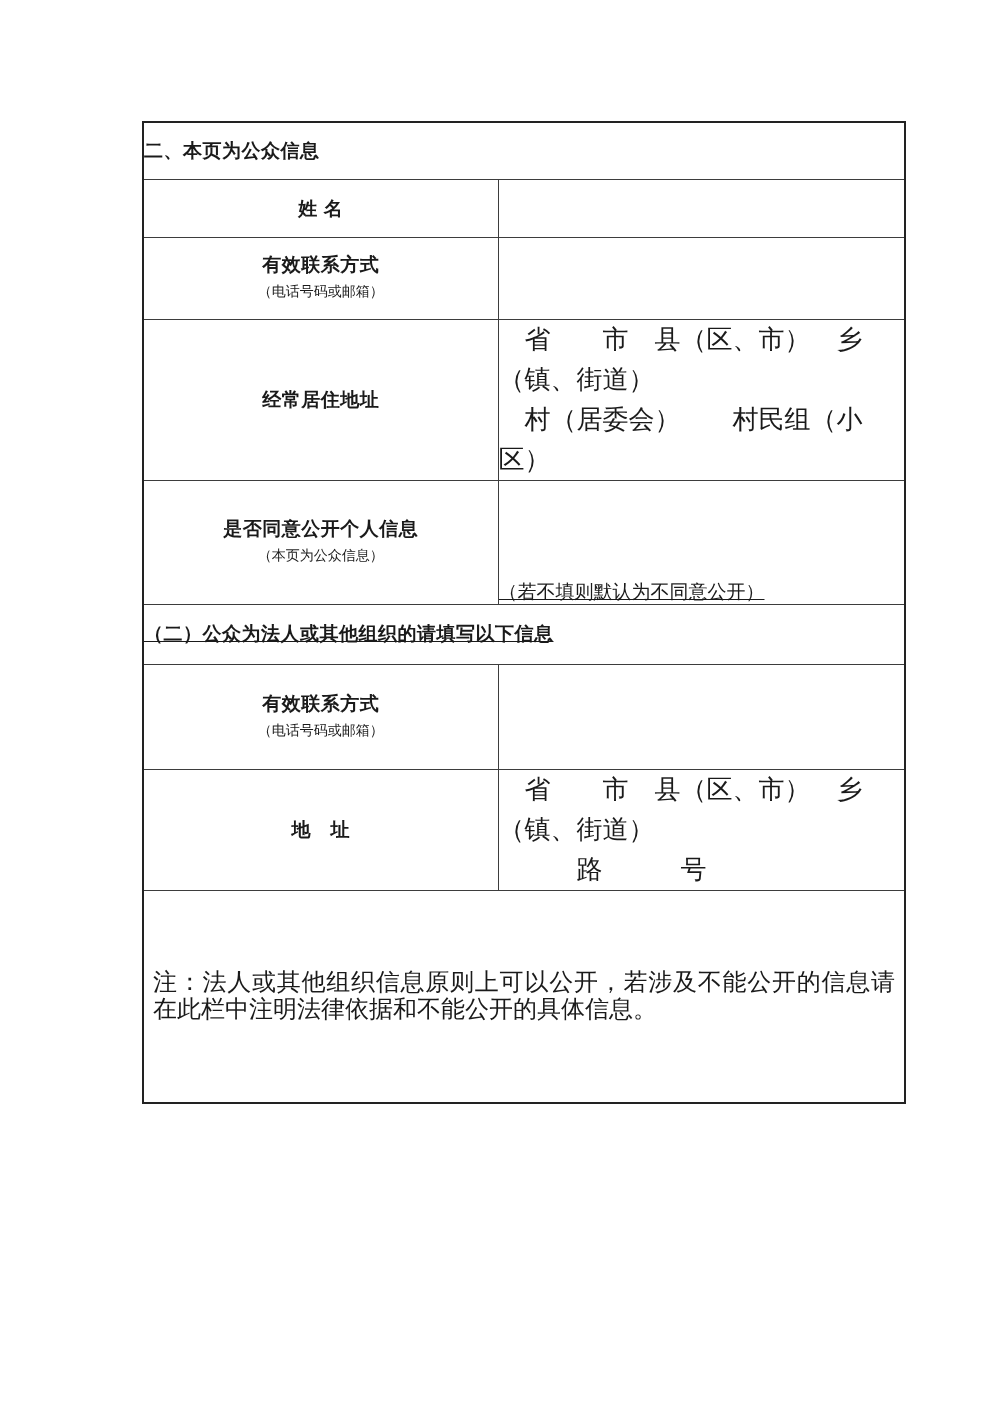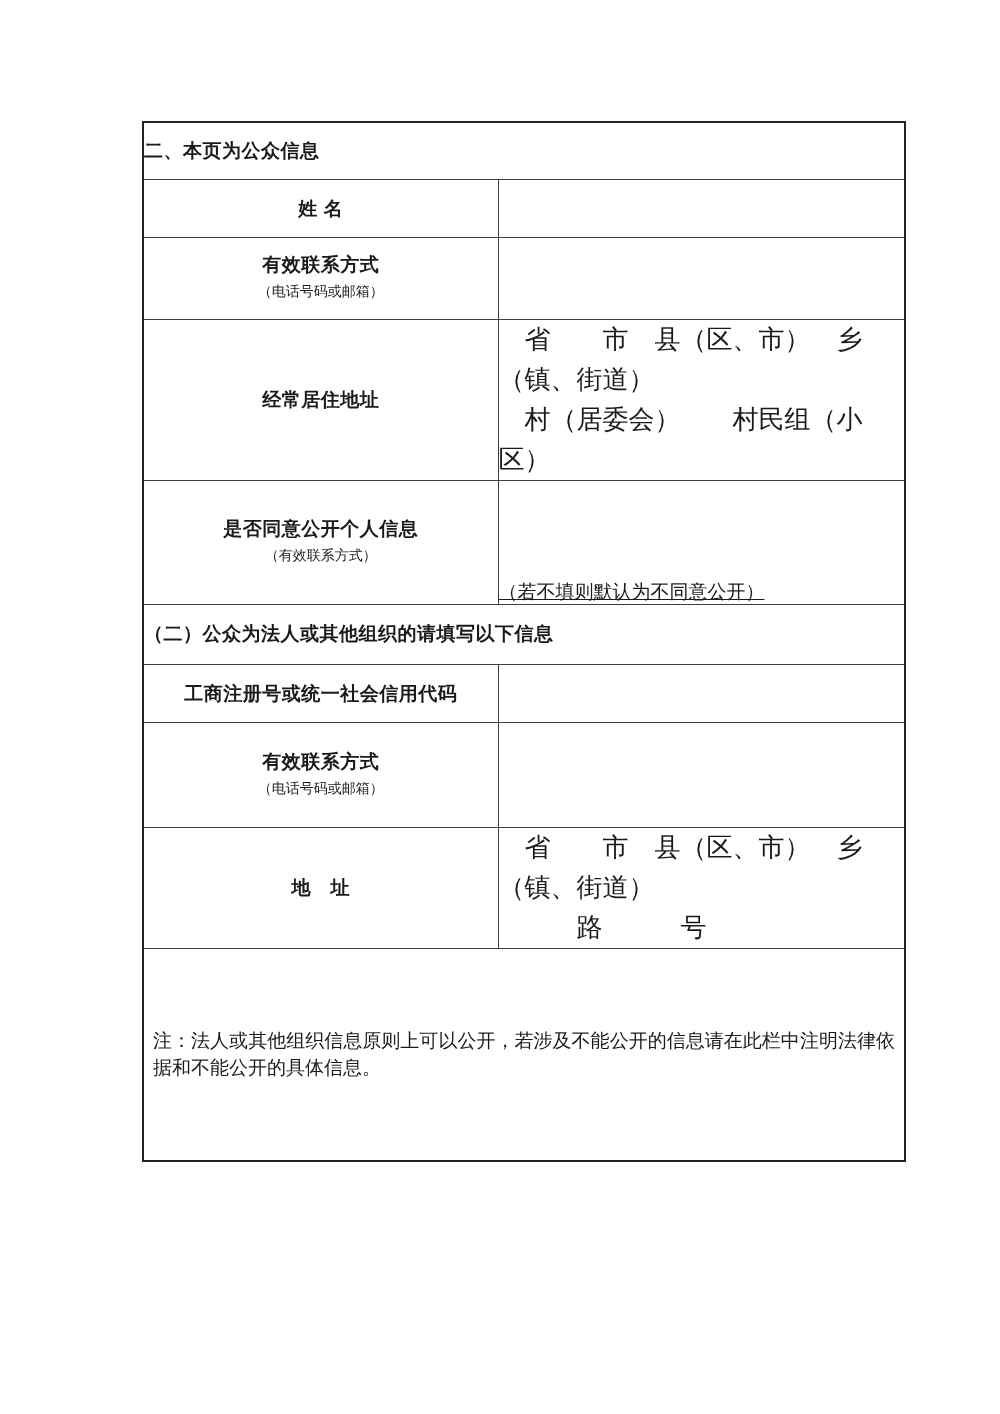--- a/index.html
+++ b/index.html
@@ -30,21 +30,21 @@
   col.c-right { width: 407px; }
 
   
   tr.r1  { height: 57px; }
   tr.r2  { height: 58px; }
   tr.r3  { height: 58px; }
   tr.r4  { height: 57px; }
   tr.r5  { height: 82px; }
   tr.r6  { height: 75px; }
   tr.r7  { height: 124px; }
-  tr.r8  { height: 60px; }
+  tr.r8  { height: 60px; text-decoration: underline; }
   tr.r9  { height: 57px; }
   tr.r10 { height: 58px; }
   tr.r11 { height: 105px; }
   tr.r12 { height: 83px; }
   tr.r13 { height: 213px; }
 
   td.full {
     font-family: "Liberation Sans", sans-serif;
     font-weight: bold;
     font-size: 19px;
@@ -85,21 +85,21 @@
     padding-left: 10px;
     padding-bottom: 16px;
     line-height: 24px;
     text-decoration: underline;
   }
   td.note-cell {
     vertical-align: middle;
   }
   .note-text {
     font-family: "Liberation Serif", serif;
-    font-size: 19px;
+    font-size: 24px;
     line-height: 27px;
     margin: 0;
     padding: 0 9px;
     text-align: justify;
   }
 </style>
 </head>
 <body>
 
 <div class="page">
@@ -131,34 +131,30 @@
 
     <tr class="r6">
       <td class="lbl">经常居住地址</td>
       <td class="val">　省　　市　县（区、市）　乡（镇、街道）
 　村（居委会）　　村民组（小区）</td>
     </tr>
 
     <tr class="r7">
       <td class="lbl">
         <span>是否同意公开个人信息</span>
-        <span class="sub">（有效联系方式）</span>
+        <span class="sub">（本页为公众信息）</span>
       </td>
       <td class="val-bottom">（若不填则默认为不同意公开）</td>
     </tr>
 
     <tr class="r8">
       <td class="full" colspan="2">（二）公众为法人或其他组织的请填写以下信息</td>
     </tr>
 
 
-    <tr class="r10">
-      <td class="lbl">工商注册号或统一社会信用代码</td>
-      <td class="val"></td>
-    </tr>
 
     <tr class="r11">
       <td class="lbl">
         <span>有效联系方式</span>
         <span class="sub">（电话号码或邮箱）</span>
       </td>
       <td class="val"></td>
     </tr>
 
     <tr class="r12">

